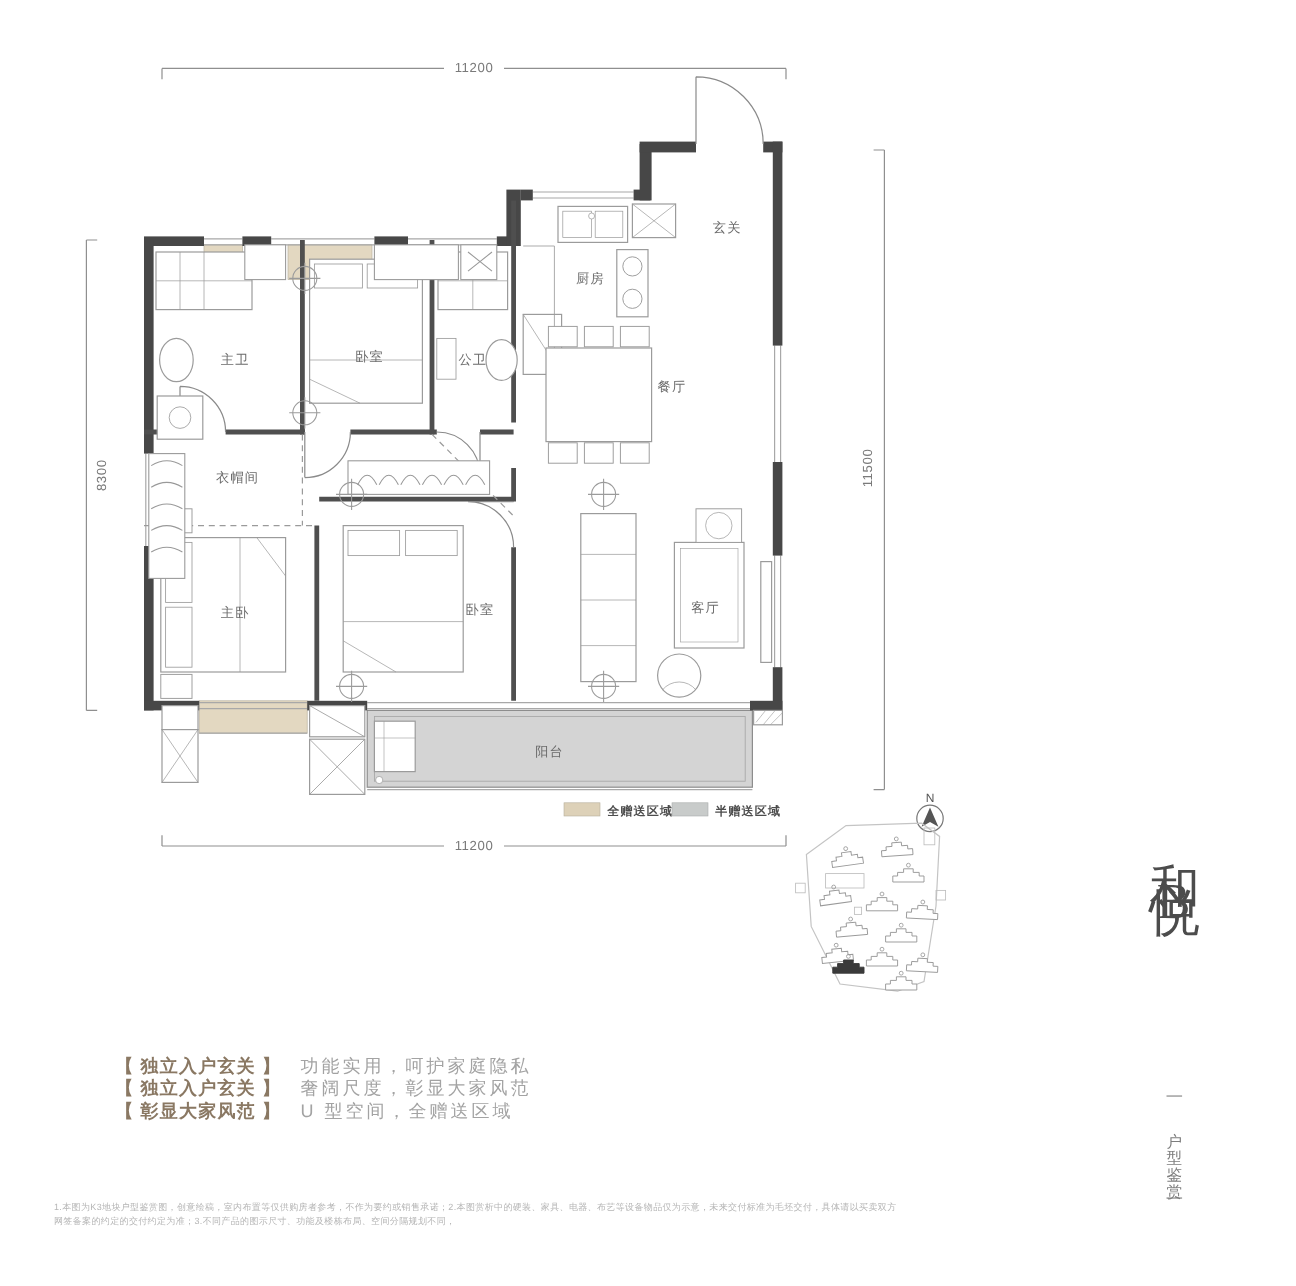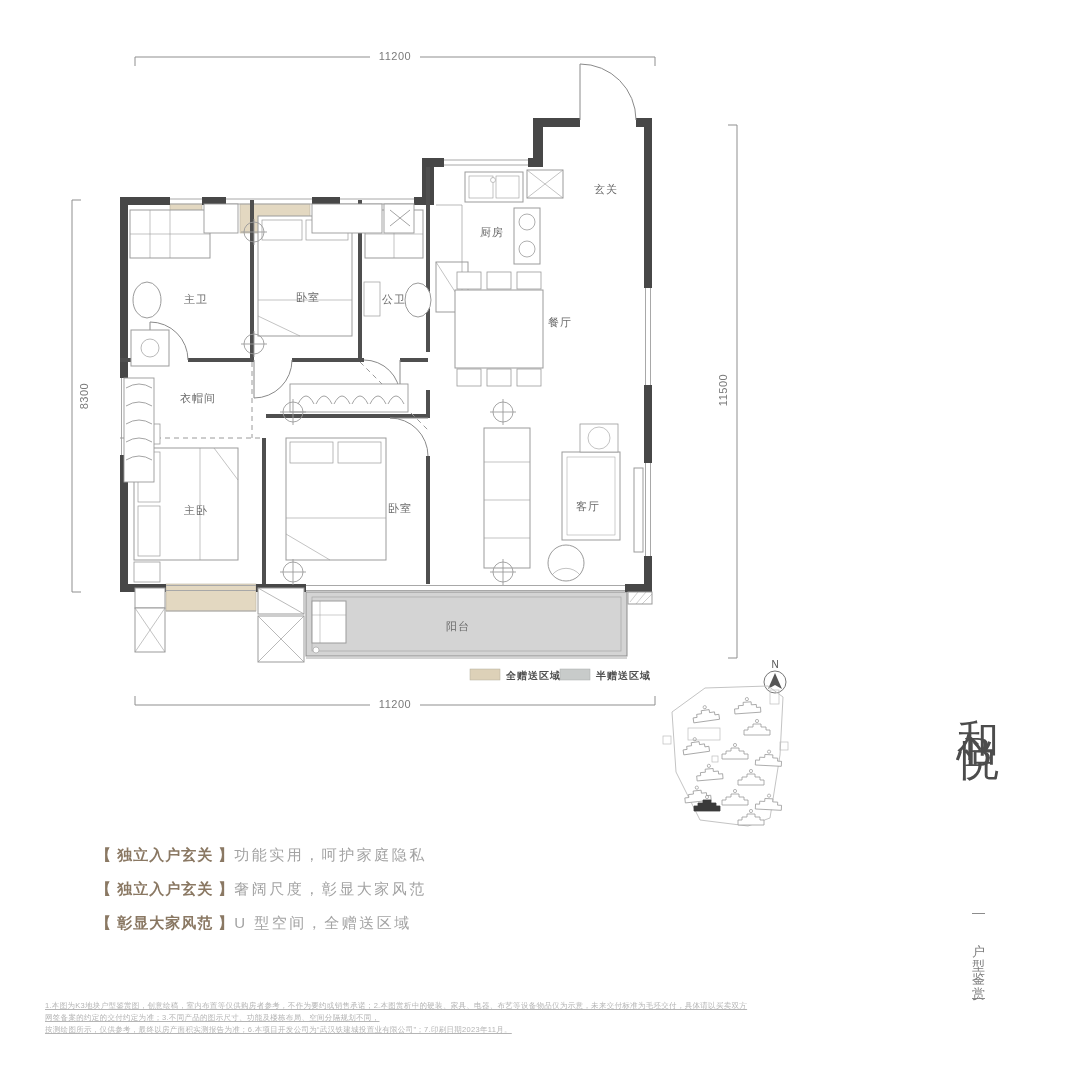--- a/index.html
+++ b/index.html
@@ -23,35 +23,35 @@
   }
   .title-sub{
     position:absolute;left:946px;top:872px;width:64px;text-align:center;
   }
   .title-sub-text{
     writing-mode:vertical-rl;text-orientation:upright;margin:0 auto;
     font-size:13px;color:#7d7d7d;letter-spacing:14px;height:180px;
   }
   
   .features{
-    position:absolute;left:96px;top:846px;width:690px;
+    position:absolute;left:96px;top:879px;width:690px;
     display:grid;grid-template-columns:345px 345px;grid-auto-flow:column;
-    grid-template-rows:repeat(3,1fr);row-gap:15px;
+    grid-template-rows:repeat(3,1fr);
   }
   .feature{display:flex;align-items:center;white-space:nowrap;}
   .feature-title{
     font-size:15px;font-weight:bold;color:#8a7863;letter-spacing:1px;
   }
   .feature-desc{
-    font-size:15px;color:#a3a3a3;letter-spacing:2.5px;margin-left:0;
+    font-size:15px;color:#a3a3a3;letter-spacing:2.5px;margin-left:16px;
   }
   
   .disclaimer{
     position:absolute;left:45px;top:1000px;width:705px;
-    font-size:7.5px;line-height:12px;color:#b5b5b5;letter-spacing:0.3px;text-decoration:underline;
+    font-size:7.5px;line-height:12px;color:#b5b5b5;letter-spacing:0.3px;
   }
 </style>
 </head>
 <body>
 
 <svg id="plan-svg" width="1080" height="1072" viewBox="0 0 1080 1072">
 
   <g stroke="#8f8f8f" stroke-width="1" fill="none">
     <path d="M135,57 H655 M135,57 V66 M655,57 V66"></path>
     <path d="M135,705 H655 M135,705 V696 M655,705 V696"></path>
@@ -316,14 +316,13 @@
     <span class="feature-desc">奢阔尺度，彰显大家风范</span>
   </div>
   <div class="feature">
     <span class="feature-title">【 彰显大家风范 】</span>
     <span class="feature-desc">U 型空间，全赠送区域</span>
   </div>
 </div>
 
 <div class="disclaimer">
   <div>1.本图为K3地块户型鉴赏图，创意绘稿，室内布置等仅供购房者参考，不作为要约或销售承诺；2.本图赏析中的硬装、家具、电器、布艺等设备物品仅为示意，未来交付标准为毛坯交付，具体请以买卖双方网签备案的约定的交付约定为准；3.不同产品的图示尺寸、功能及楼栋布局、空间分隔规划不同，</div>
-  <div>按测绘图所示，仅供参考，最终以房产面积实测报告为准；6.本项目开发公司为“武汉铁建城投置业有限公司”；7.印刷日期2023年11月。</div>
 </div>
 
 </body></html>

